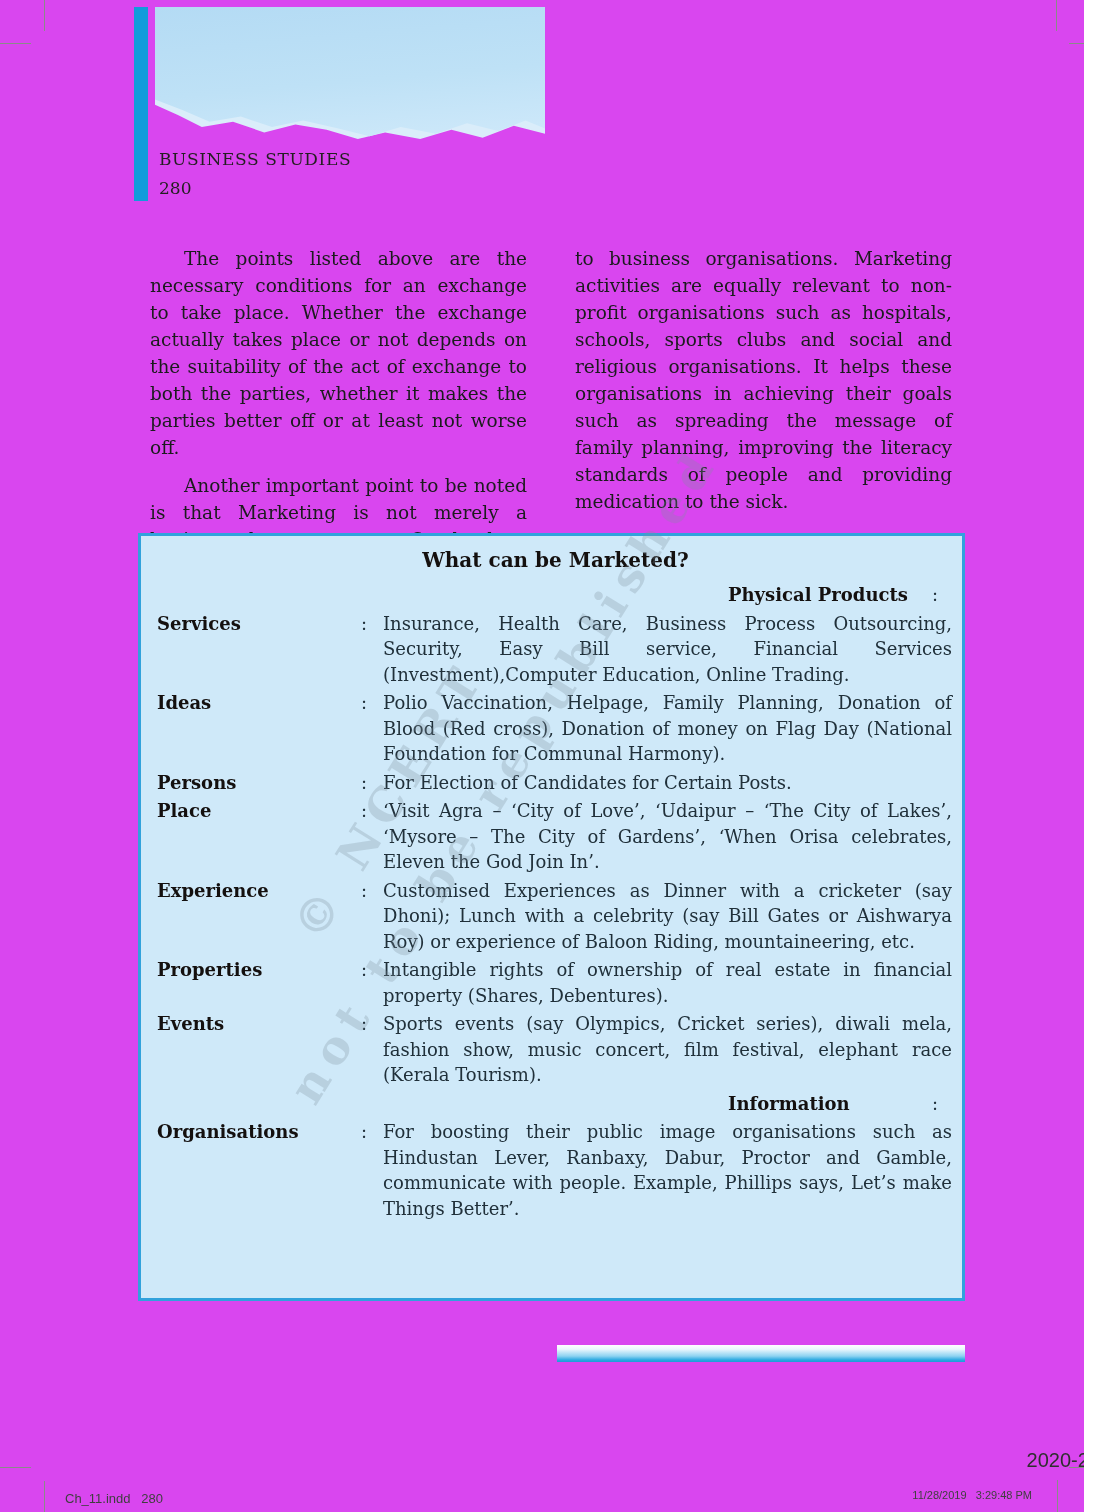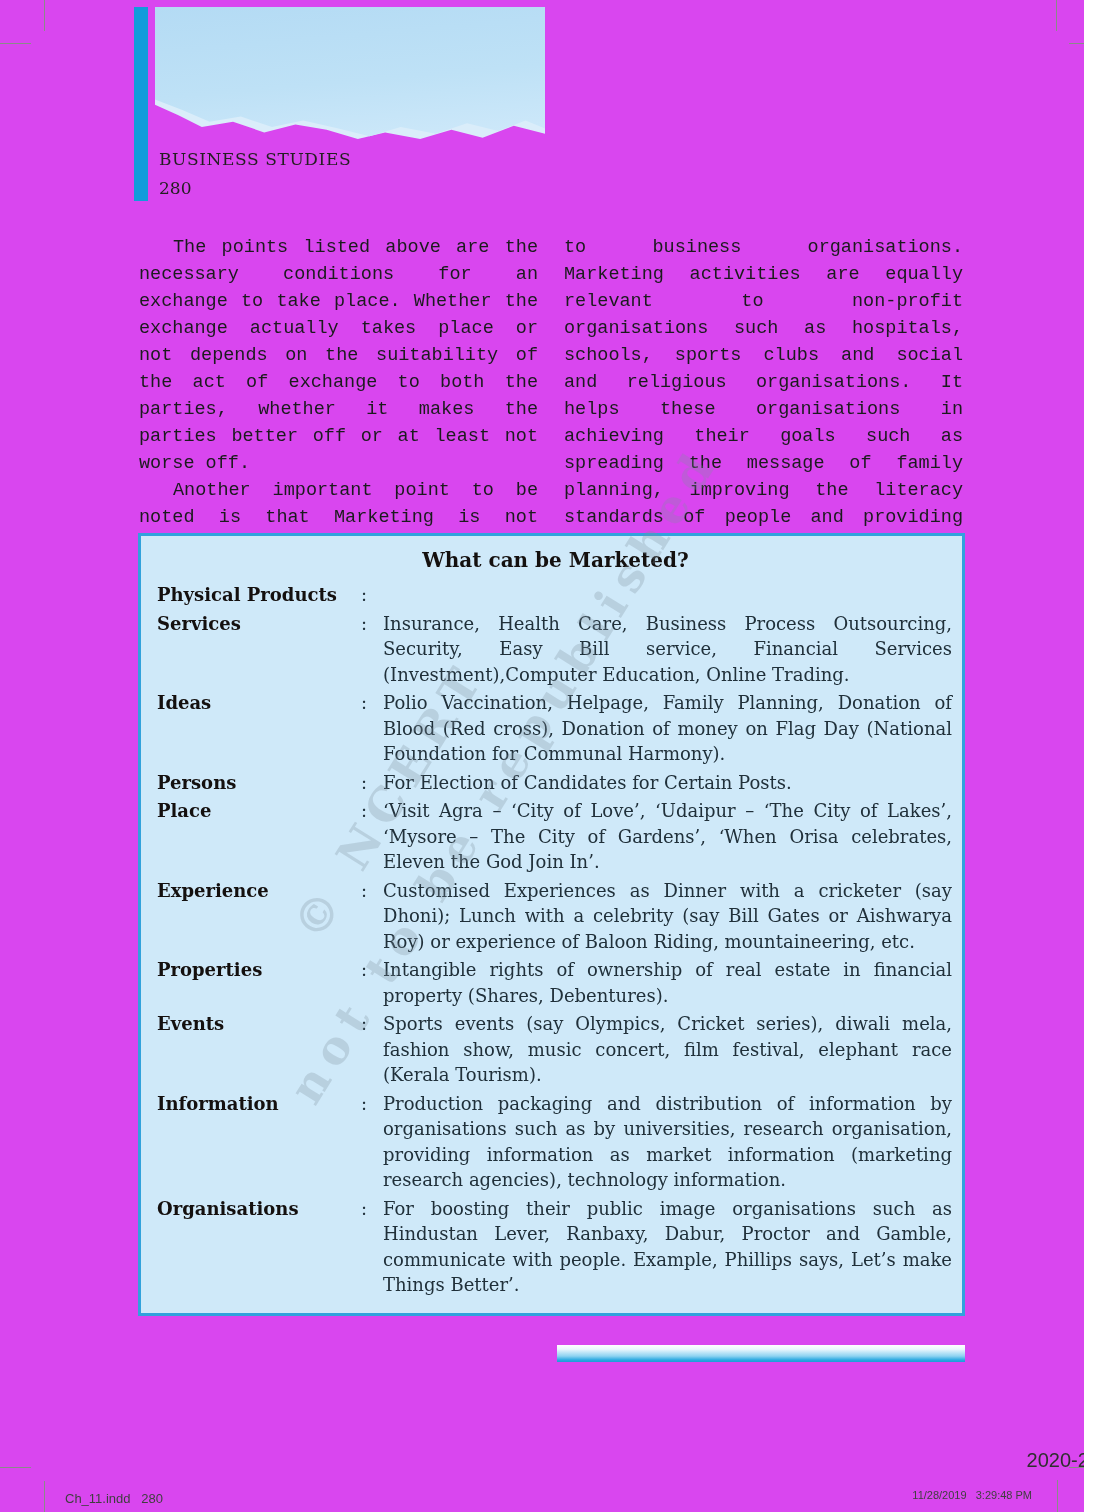--- a/index.html
+++ b/index.html
@@ -16,28 +16,28 @@
     clip-path:polygon(0 0,100% 0,100% 96%,92% 90%,84% 99%,76% 93%,68% 100%,59% 95%,52% 100%,44% 93%,36% 89%,28% 95%,20% 87%,12% 91%,6% 82%,0 74%);}
   .torn-paper{position:absolute;left:0;top:0;width:100%;height:100%;
     background:linear-gradient(175deg,#b4dbf4 0%,#bee1f6 55%,#cfe9fa 100%);
     clip-path:polygon(0 0,100% 0,100% 92%,95% 86%,88% 94%,80% 88%,72% 96%,63% 91%,55% 98%,47% 92%,38% 86%,30% 91%,22% 83%,14% 87%,7% 78%,0 70%);}
   .running-head{position:absolute;left:159px;top:149px;font-size:17px;letter-spacing:0.6px;color:#231f20;}
   .page-num{position:absolute;left:159px;top:178px;font-size:17px;color:#231f20;}
 
   
   .columns{position:absolute;left:139px;top:234px;width:824px;display:flex;gap:26px;}
   .col{width:399px;font-size:18.5px;line-height:27px;text-align:justify;color:#1b1b1d;}
-  .col p{margin:0;font-family:Liberation Mono, monospace;}
+  .col p{margin:11px;}
   .col p.indent{text-indent:34px;}
 
   
   .marketed-box{position:absolute;left:138px;top:533px;width:827px;min-height:768px;box-sizing:border-box;
     background:#cfe9f9;border:3px solid #31a2dc;padding:8px 8px 12px 16px;}
   .box-title{text-align:center;font-weight:bold;font-size:20px;color:#14100f;margin:4px 0 10px 0;}
-  .mrow{display:flex;margin-bottom:3px;font-size:18px;line-height:25.5px;}
+  .mrow{display:flex;margin-bottom:3px;font-size:18px;line-height:25.5px;justify-content:flex-end;}
   .mrow .term{flex:none;width:204px;font-weight:bold;color:#14100f;}
   .mrow .colon{flex:none;width:22px;color:#20303a;}
   .mrow .desc{flex:1;text-align:justify;color:#20303a;padding-right:2px;}
 
   
   .watermark{position:absolute;left:150px;top:110px;width:600px;height:560px;pointer-events:none;
     transform:rotate(-58deg);transform-origin:50% 50%;text-align:center;
     font-size:46px;font-weight:bold;letter-spacing:10px;line-height:84px;
     color:rgba(125,145,158,0.28);white-space:nowrap;}
 
@@ -123,21 +123,20 @@
       <span class="desc">Intangible rights of ownership of real estate in financial property (Shares, Debentures).</span>
     </div>
     <div class="mrow">
       <span class="term">Events</span>
       <span class="colon">:</span>
       <span class="desc">Sports events (say Olympics, Cricket series), diwali mela, fashion show, music concert, film festival, elephant race (Kerala Tourism).</span>
     </div>
     <div class="mrow">
       <span class="term">Information</span>
       <span class="colon">:</span>
-      <span class="desc">Production packaging and distribution of information by organisations such as by universities, research organisation, providing information as market information (marketing research agencies), technology information.</span>
     </div>
     <div class="mrow">
       <span class="term">Organisations</span>
       <span class="colon">:</span>
       <span class="desc">For boosting their public image organisations such as Hindustan Lever, Ranbaxy, Dabur, Proctor and Gamble, communicate with people. Example, Phillips says, Let’s make Things Better’.</span>
     </div>
 
     <div class="watermark">
       <div>© NCERT</div>
       <div>not to be republished</div>

